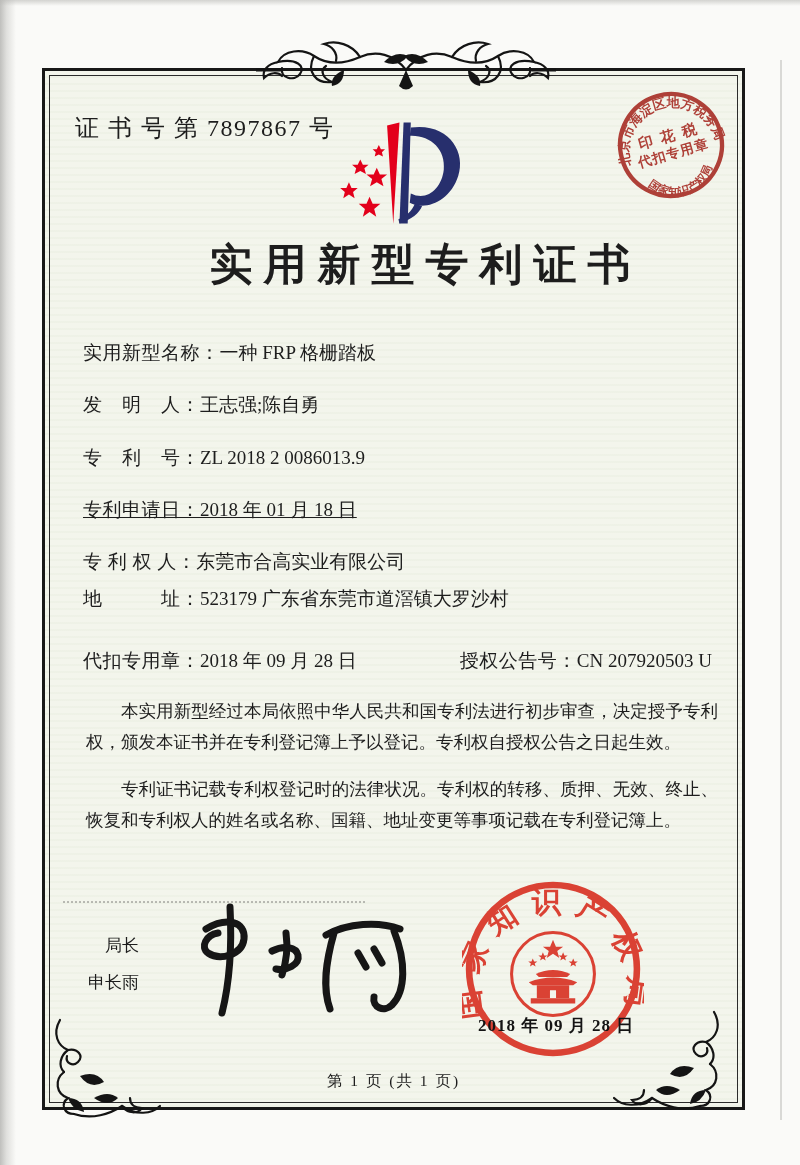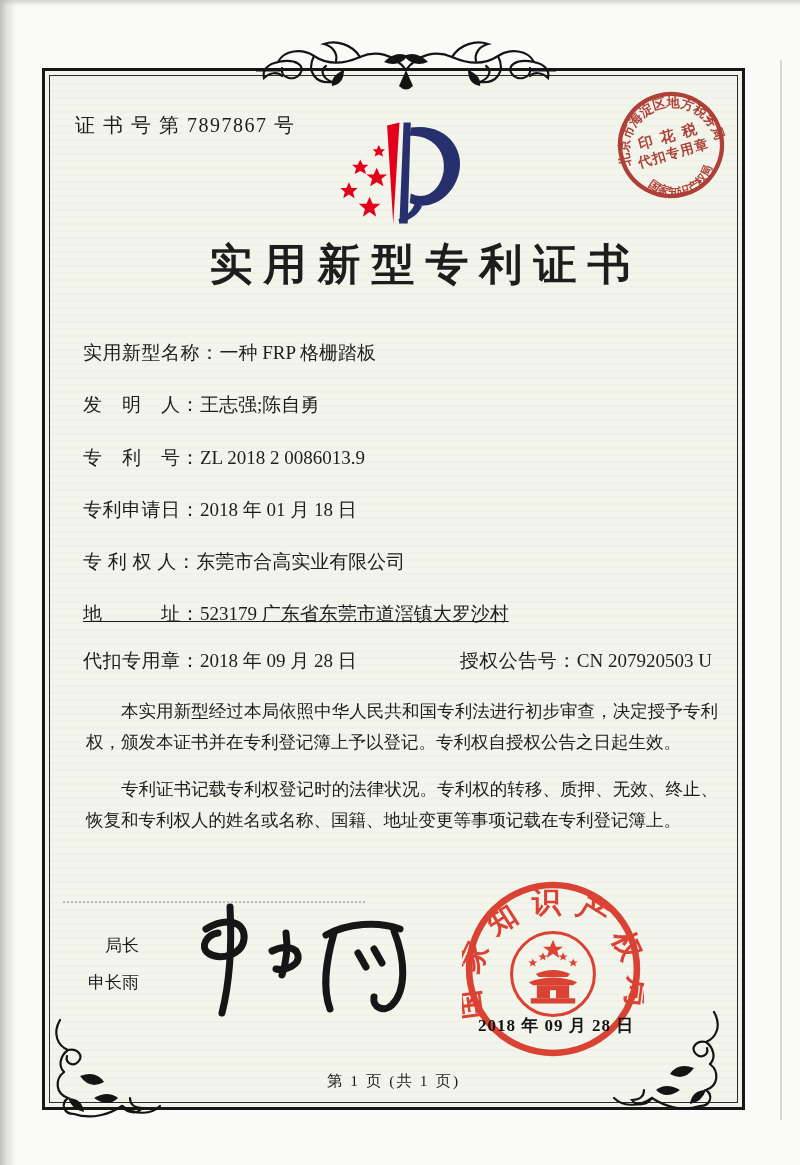--- a/index.html
+++ b/index.html
@@ -20,33 +20,33 @@
   
   .frame{position:absolute;left:42px;top:68px;width:703px;height:1042px;
     border:3px solid #181818;
     background:
       repeating-linear-gradient(0deg, rgba(176,196,158,.07) 0 2px, rgba(0,0,0,0) 2px 7px),
       #f3f5ec;
     box-sizing:border-box;}
   .frame-inner{position:absolute;left:4px;top:4px;right:4px;bottom:4px;
     border:1px solid #2b2b2b;pointer-events:none;}
 
-  .cert-no{position:absolute;left:75px;top:112px;font-size:20px;letter-spacing:1.5px;}
+  .cert-no{position:absolute;left:75px;top:112px;font-size:24px;letter-spacing:1.5px;}
 
   .logo{position:absolute;left:330px;top:108px;width:176px;height:134px;}
 
   .tax-stamp{position:absolute;left:606px;top:80px;width:130px;height:130px;opacity:.92;}
 
   .title{position:absolute;left:42px;top:236px;width:767px;text-align:center;
     font-size:43px;font-weight:bold;letter-spacing:11px;}
 
   .row{position:absolute;left:83px;font-size:19px;white-space:nowrap;}
   .row .lab{letter-spacing:.5px;}
-  .r1{top:340px;} .r2{top:392px;} .r3{top:445px;} .r4{top:497px;}
-  .r5{top:549px;text-align:right;} .r6{top:601px;text-decoration:underline;} .r7{top:648px;}
+  .r1{top:340px;} .r2{top:392px;} .r3{top:445px;} .r4{top:497px;text-decoration:underline;}
+  .r5{top:549px;text-align:right;} .r6{top:586px;} .r7{top:648px;}
   .grant-left{display:inline-block;width:372px;}
 
   .body-text{position:absolute;left:70px;top:680px;width:664px;
     font-size:17.5px;line-height:1.78;text-align:justify;}
   .body-text p{margin:16px;text-indent:2em;}
 
   .fold-line{position:absolute;left:63px;top:901px;width:302px;border-top:2px dotted #8a8a86;opacity:.55;}
 
   .signer{position:absolute;left:88px;top:928px;font-size:17px;line-height:2.15;text-align:right;}
   .signature{position:absolute;left:168px;top:895px;width:250px;height:125px;}

